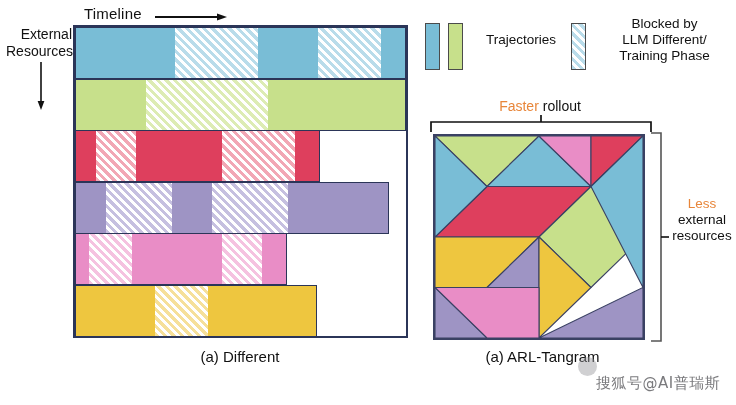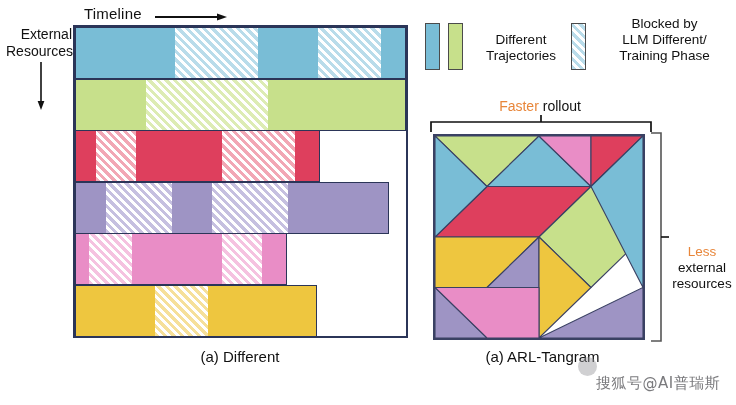--- a/index.html
+++ b/index.html
@@ -90,21 +90,21 @@
   }
   .tangram-svg { display: block; }
 
   .faster-label {
     left: 440px; top: 98px;
     width: 200px;
     text-align: center;
     font-size: 14px;
     white-space: nowrap;
   }
-  .accent { color: #e8863a; margin-top: 48px; }
+  .accent { color: #e8863a; }
 
   .bracket-top { left: 428px; top: 115px; width: 226px; height: 18px; }
   .bracket-right { left: 648px; top: 130px; width: 22px; height: 214px; }
 
   .less-label {
     left: 668px; top: 196px;
     width: 68px;
     font-size: 13.5px;
     line-height: 16px;
     text-align: center;
@@ -199,21 +199,20 @@
       </div>
       <div class="bar" style="left: 0px; top: 258px; width: 242px; height: 52px; background: rgb(238, 198, 63); border-color: rgb(43, 53, 88);">
         <div class="seg" style="left: 79px; width: 53px; background: repeating-linear-gradient(45deg, rgb(246, 224, 154) 0px, rgb(246, 224, 154) 3px, rgb(255, 255, 255) 3px, rgb(255, 255, 255) 6px), rgb(255, 255, 255);"></div>
       </div>
     </div>
 
   <div class="abs legend">
     <div class="legend-sw" style="left: 0px; top: 13px; width: 15px; height: 47px; background: rgb(121, 189, 214);"></div>
     <div class="legend-sw" style="left: 23px; top: 13px; width: 15px; height: 47px; background: rgb(199, 224, 139);"></div>
     <div class="legend-text" style="left:48px; top:22px; width:96px;">
-      <div>Different</div>
       <div>Trajectories</div>
     </div>
     <div class="legend-sw" id="legend-hatch" style="left: 146px; top: 13px; width: 15px; height: 47px; background: repeating-linear-gradient(45deg, rgb(185, 220, 234) 0px, rgb(185, 220, 234) 3px, rgb(255, 255, 255) 3px, rgb(255, 255, 255) 6px), rgb(255, 255, 255);"></div>
     <div class="legend-text" style="left:168px; top:6px; width:143px;">
       <div>Blocked by</div>
       <div>LLM Different/</div>
       <div>Training Phase</div>
     </div>
   </div>
 

